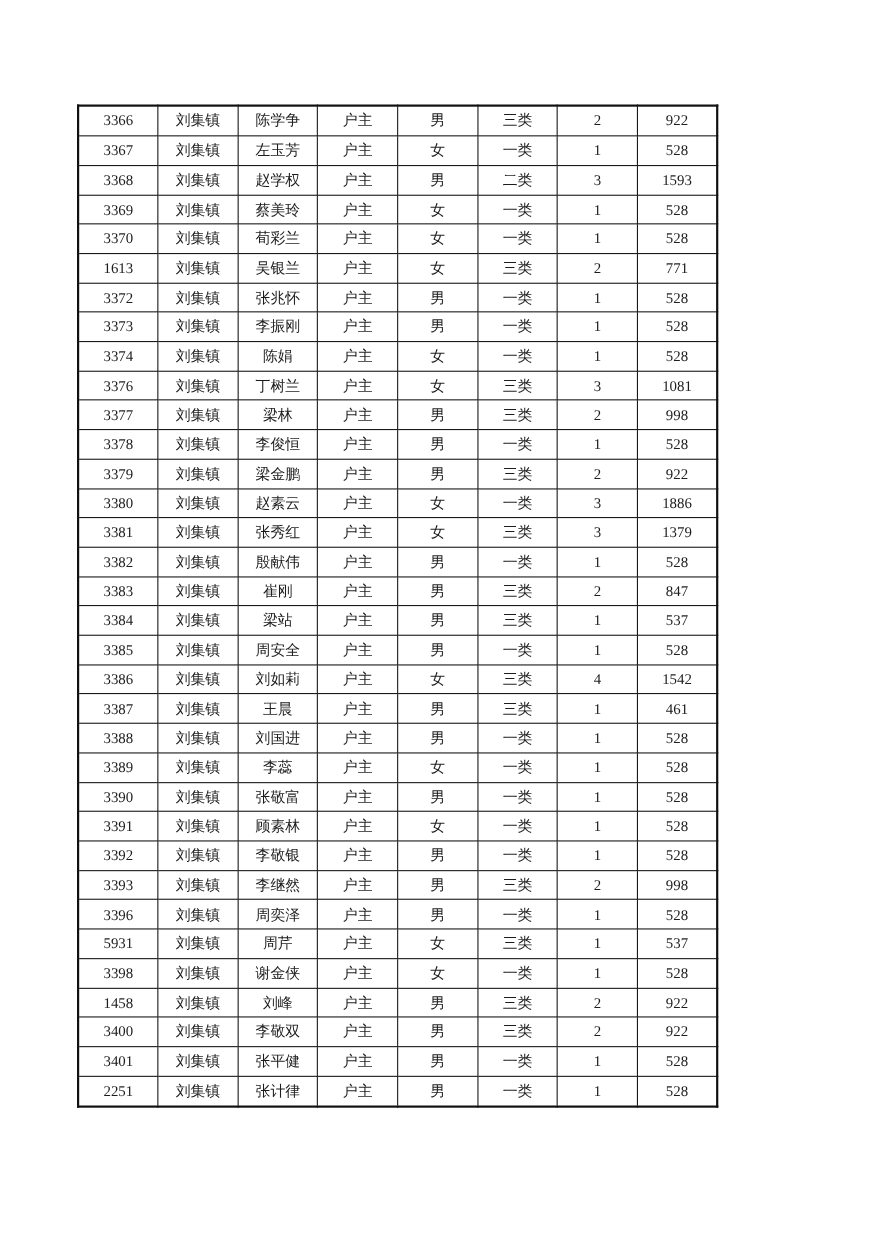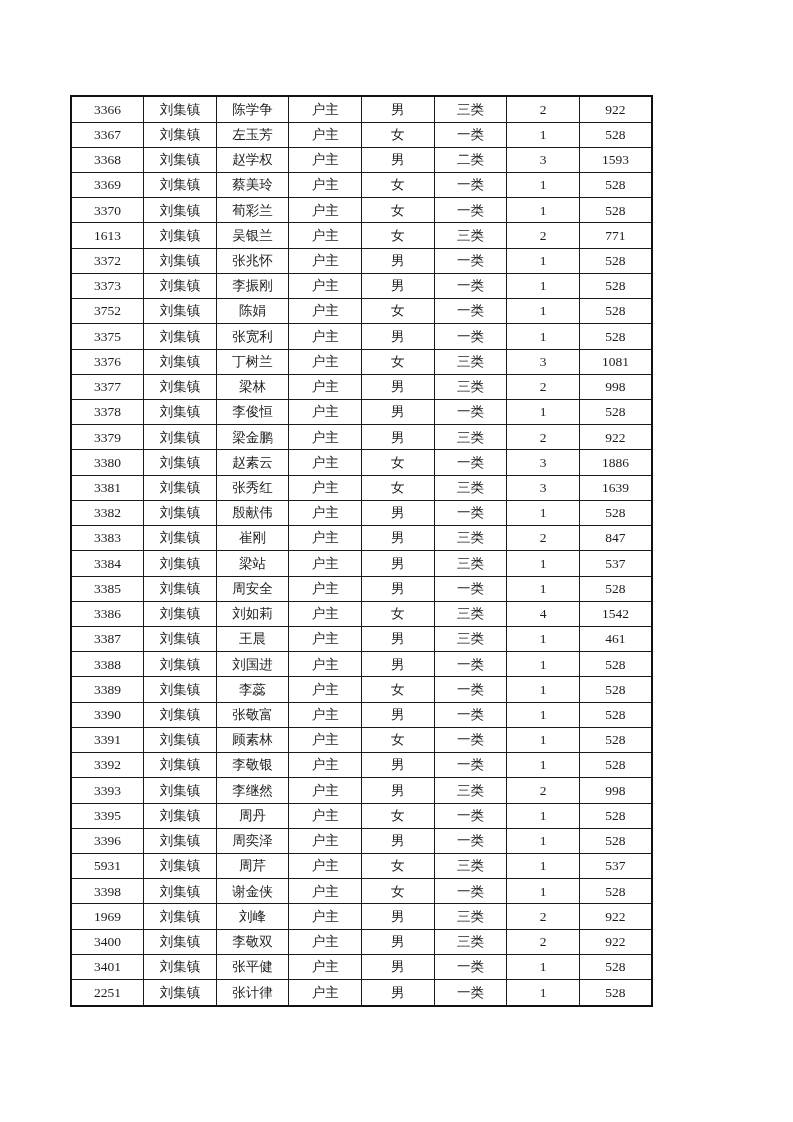--- a/index.html
+++ b/index.html
@@ -125,35 +125,25 @@
           <td>3373</td>
           <td>刘集镇</td>
           <td>李振刚</td>
           <td>户主</td>
           <td>男</td>
           <td>一类</td>
           <td>1</td>
           <td>528</td>
         </tr>
         <tr>
-          <td>3752</td>
+          <td>3374</td>
           <td>刘集镇</td>
           <td>陈娟</td>
           <td>户主</td>
           <td>女</td>
-          <td>一类</td>
-          <td>1</td>
-          <td>528</td>
-        </tr>
-        <tr>
-          <td>3375</td>
-          <td>刘集镇</td>
-          <td>张宽利</td>
-          <td>户主</td>
-          <td>男</td>
           <td>一类</td>
           <td>1</td>
           <td>528</td>
         </tr>
         <tr>
           <td>3376</td>
           <td>刘集镇</td>
           <td>丁树兰</td>
           <td>户主</td>
           <td>女</td>
@@ -202,21 +192,21 @@
           <td>1886</td>
         </tr>
         <tr>
           <td>3381</td>
           <td>刘集镇</td>
           <td>张秀红</td>
           <td>户主</td>
           <td>女</td>
           <td>三类</td>
           <td>3</td>
-          <td>1639</td>
+          <td>1379</td>
         </tr>
         <tr>
           <td>3382</td>
           <td>刘集镇</td>
           <td>殷献伟</td>
           <td>户主</td>
           <td>男</td>
           <td>一类</td>
           <td>1</td>
           <td>528</td>
@@ -325,30 +315,20 @@
           <td>3393</td>
           <td>刘集镇</td>
           <td>李继然</td>
           <td>户主</td>
           <td>男</td>
           <td>三类</td>
           <td>2</td>
           <td>998</td>
         </tr>
         <tr>
-          <td>3395</td>
-          <td>刘集镇</td>
-          <td>周丹</td>
-          <td>户主</td>
-          <td>女</td>
-          <td>一类</td>
-          <td>1</td>
-          <td>528</td>
-        </tr>
-        <tr>
           <td>3396</td>
           <td>刘集镇</td>
           <td>周奕泽</td>
           <td>户主</td>
           <td>男</td>
           <td>一类</td>
           <td>1</td>
           <td>528</td>
         </tr>
         <tr>
@@ -365,21 +345,21 @@
           <td>3398</td>
           <td>刘集镇</td>
           <td>谢金侠</td>
           <td>户主</td>
           <td>女</td>
           <td>一类</td>
           <td>1</td>
           <td>528</td>
         </tr>
         <tr>
-          <td>1969</td>
+          <td>1458</td>
           <td>刘集镇</td>
           <td>刘峰</td>
           <td>户主</td>
           <td>男</td>
           <td>三类</td>
           <td>2</td>
           <td>922</td>
         </tr>
         <tr>
           <td>3400</td>

